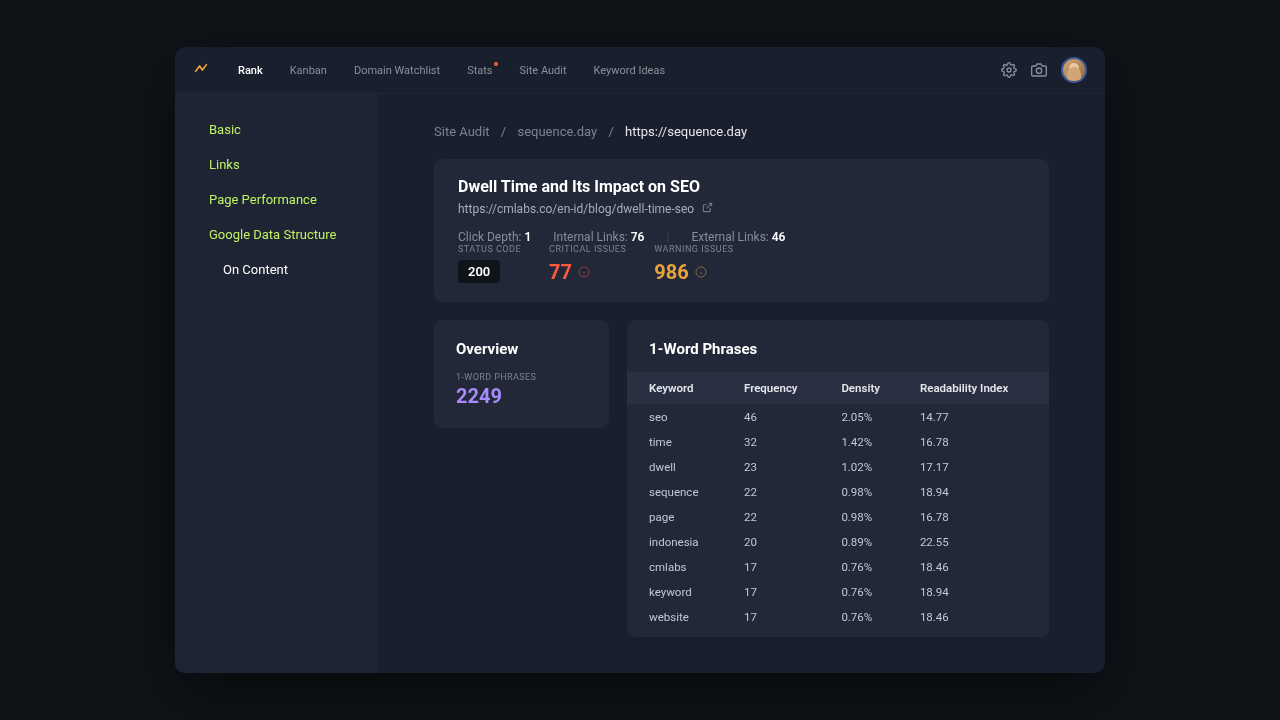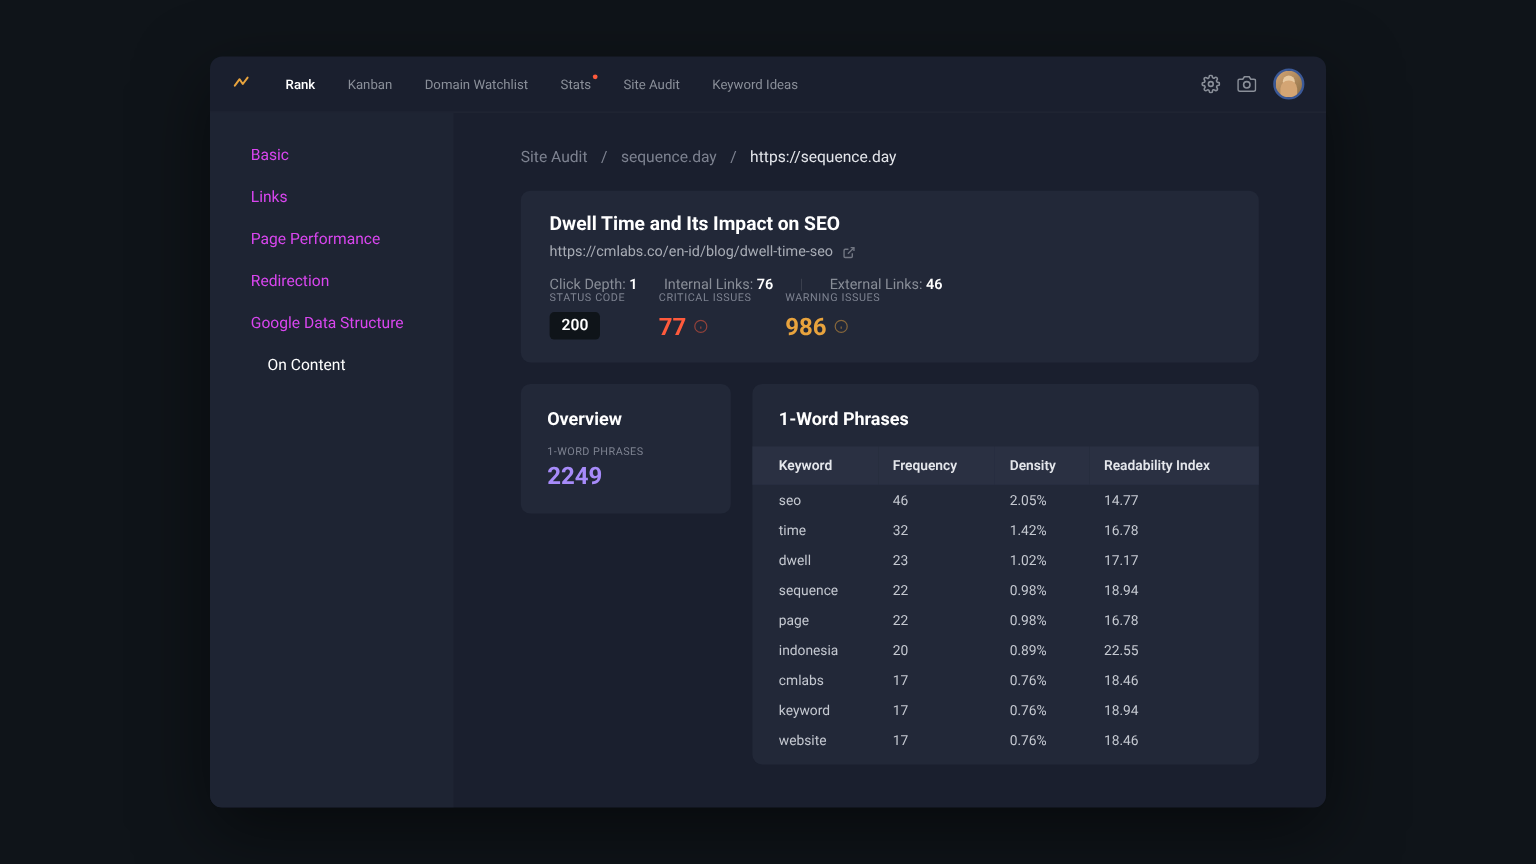--- a/index.html
+++ b/index.html
@@ -94,21 +94,21 @@
 }
 .sidebar {
   width: 203px;
   background: #1e2433;
   padding: 18px 0;
   min-height: 500px;
 }
 .side-item {
   padding: 10px 34px;
   font-size: 13px;
-  color: #d946ef;
+  color: #bef264;
   cursor: pointer;
 }
 .side-item.active { color: #fff; padding-left: 48px; }
 .main {
   flex: 1;
   padding: 30px 56px 36px 56px;
 }
 .breadcrumb {
   font-size: 13px;
   color: #7d8290;
@@ -129,21 +129,21 @@
 .page-title {
   font-size: 16px;
   font-weight: 700;
   color: #fff;
   margin-bottom: 6px;
 }
 .page-url {
   font-size: 12px;
   color: #a8acb5;
   display: flex;
-  align-items: flex-end;
+  align-items: flex-start;
   gap: 8px;
   margin-bottom: 14px;
 }
 .ext-icon { width: 11px; height: 11px; opacity: 0.6; }
 .stats-row {
   display: flex;
   gap: 22px;
   font-size: 12px;
   color: #888d97;
 }
@@ -259,21 +259,20 @@
       </svg>
       <div class="avatar"></div>
     </div>
   </div>
 
   <div class="body-split">
     <div class="sidebar" id="sidebar">
         <div class="side-item">Basic</div>
         <div class="side-item">Links</div>
         <div class="side-item">Page Performance</div>
-        <div class="side-item">Redirection</div>
         <div class="side-item">Google Data Structure</div>
         <div class="side-item active">On Content</div>
       </div>
 
     <div class="main">
 
       <div class="breadcrumb">
         <span>Site Audit</span>
         <span class="sep">/</span>
         <span>sequence.day</span>

